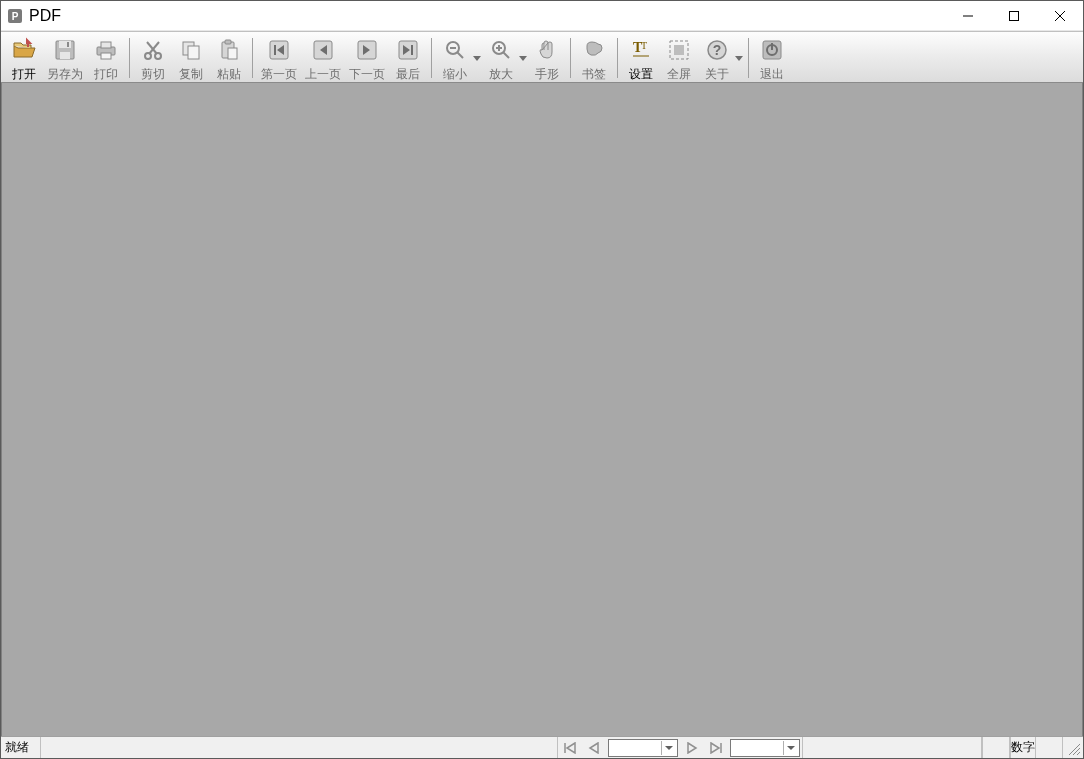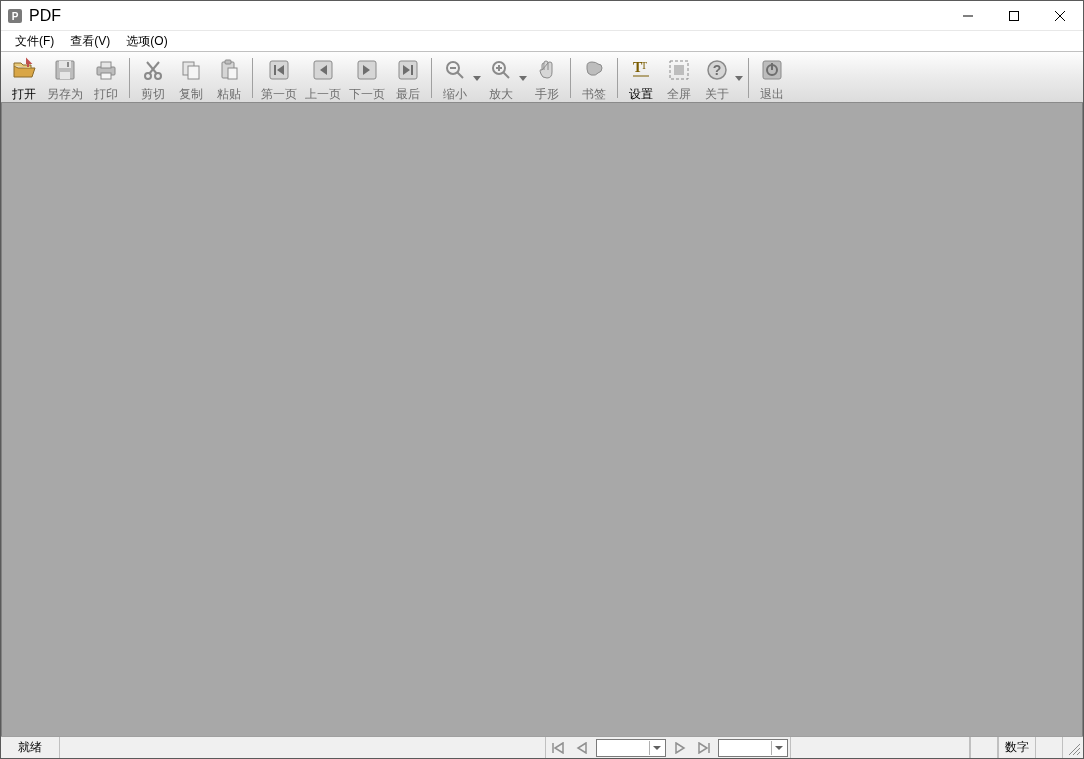--- a/index.html
+++ b/index.html
@@ -116,21 +116,21 @@
 .statusbar {
   height: 22px;
   background: #f0f0f0;
   border-top: 1px solid #a0a0a0;
   display: flex;
   align-items: stretch;
   font-size: 12px;
 }
 .status-seg {
   display: flex; align-items: center;
-  padding: 0 17px;
+  padding: 0 4px;
   border-right: 1px solid #c0c0c0;
   color: #000;
 }
 .status-seg.ready { flex: 0 0 auto; min-width: 40px; border-left: none; }
 .status-fill { flex: 1; border-right: 1px solid #c0c0c0; }
 .status-icon-btn {
   width: 24px;
   display: flex; align-items: center; justify-content: center;
   color: #909090;
 }
@@ -153,21 +153,21 @@
   width: 180px;
   border-left: 1px solid #c0c0c0;
   border-right: 1px solid #c0c0c0;
 }
 .status-small {
   width: 28px;
   border-left: 1px solid #c0c0c0;
   border-right: 1px solid #c0c0c0;
 }
 .status-numlabel {
-  padding: 0 6px;
+  padding: 0 0;
   display: flex; align-items: center;
   border-left: 1px solid #c0c0c0;
 }
 .resize-grip {
   width: 20px;
   display: flex; align-items: flex-end; justify-content: flex-end;
   padding: 2px;
 }
 svg { display: block; }
 </style>
@@ -198,25 +198,20 @@
       </div>
       <div class="win-btn close">
         <svg width="10" height="10" viewBox="0 0 10 10">
             <line x1="0" y1="0" x2="10" y2="10" stroke="currentColor" stroke-width="1"></line>
             <line x1="10" y1="0" x2="0" y2="10" stroke="currentColor" stroke-width="1"></line>
           </svg>
       </div>
     </div>
   </div>
 
-  <div class="menubar">
-    <div class="menu-item">文件(F)</div>
-    <div class="menu-item">查看(V)</div>
-    <div class="menu-item">选项(O)</div>
-  </div>
 
   <div class="toolbar">
 
     <div class="tool-group">
       <div class="tool-btn active">
         <span class="tool-ico">
           <svg width="26" height="26" viewBox="0 0 26 26">
               <path d="M3 9 L3 20 L21 20 L24 11 L7 11 Z" fill="#d9a646" stroke="#8a6a2a"></path>
               <path d="M3 9 L3 6 L10 6 L12 8 L20 8 L20 11" fill="#e8c97a" stroke="#8a6a2a"></path>
               <path d="M16 3 L19 6 L16 6 Z M17 4 L17 10" stroke="#c0504d" stroke-width="2" fill="#c0504d"></path>

